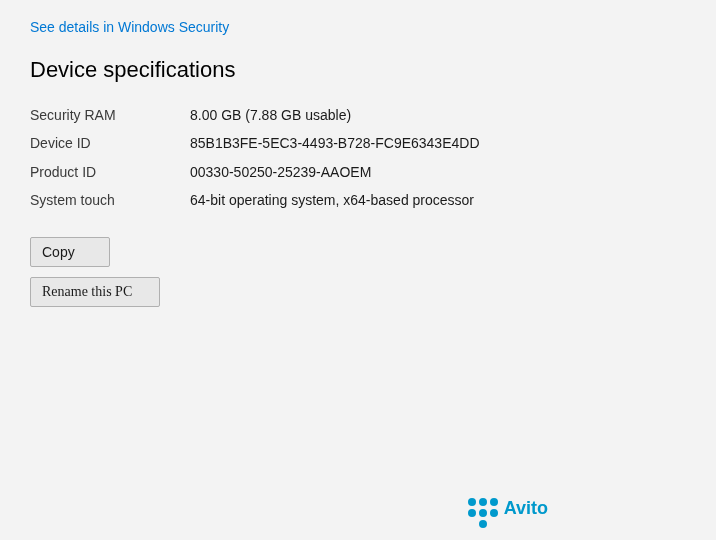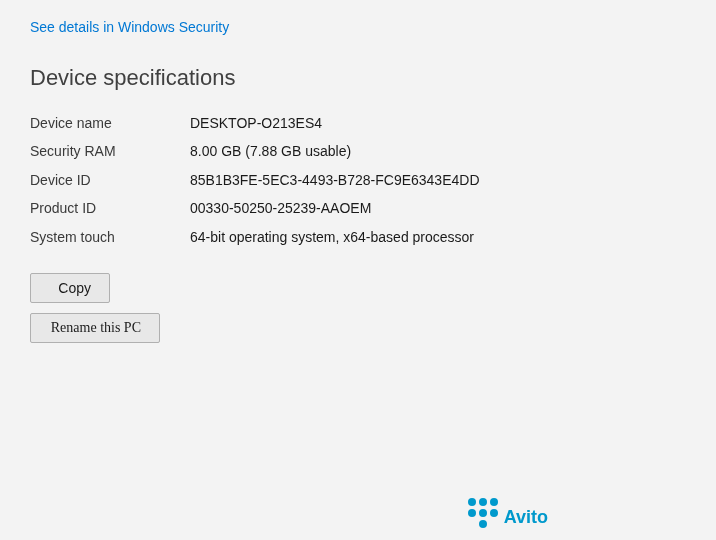--- a/index.html
+++ b/index.html
@@ -30,23 +30,22 @@
       font-size: 14px;
       text-decoration: none;
       cursor: pointer;
       display: inline-block;
       margin-bottom: 22px;
     }
 
     .section-title {
       font-size: 22px;
       font-weight: 400;
-      color: #404040;
+      color: #000000;
       margin-bottom: 18px;
-      margin-top: 8px;
     }
 
     .spec-table {
       width: 100%;
       border-collapse: collapse;
       margin-bottom: 22px;
     }
 
     .spec-table tr td {
       padding: 3px 0;
@@ -69,48 +68,48 @@
     }
 
     .buttons-row {
       display: flex;
       flex-direction: column;
       gap: 10px;
     }
 
     .btn {
       display: inline-block;
-      padding: 6px 18px;
+      padding: 6px 11px;
       background-color: #e8e8e8;
       border: 1px solid #b0b0b0;
       color: #1a1a1a;
       font-size: 14px;
       font-family: 'Segoe UI', Arial, sans-serif;
       cursor: pointer;
       border-radius: 2px;
-      text-align: right;
+      text-align: left;
       width: fit-content;
       min-width: 90px;
     }
 
     .btn-copy {
       min-width: 80px;
     }
 
     .btn-rename {
       min-width: 130px;
       font-family: Liberation Serif, serif;
     }
 
     .avito-watermark {
       position: absolute;
       bottom: 12px;
       right: 18px;
       display: flex;
-      align-items: flex-end;
+      align-items: flex-start;
       gap: 6px;
     }
 
     .avito-dots {
       display: grid;
       grid-template-columns: repeat(3, 8px);
       grid-template-rows: repeat(3, 8px);
       gap: 3px;
     }
 
@@ -136,24 +135,20 @@
 <body>
 
 <div class="page-container">
 
   <a class="windows-security-link">See details in Windows Security</a>
 
   <h2 class="section-title">Device specifications</h2>
 
   <table class="spec-table">
     <tbody id="spec-tbody">
-    <tr>
-          <td>Device name</td>
-          <td>DESKTOP-O213ES4</td>
-        </tr>
         <tr>
           <td>Security RAM</td>
           <td>8.00 GB (7.88 GB usable)</td>
         </tr>
         <tr>
           <td>Device ID</td>
           <td>85B1B3FE-5EC3-4493-B728-FC9E6343E4DD</td>
         </tr>
         <tr>
           <td>Product ID</td>

